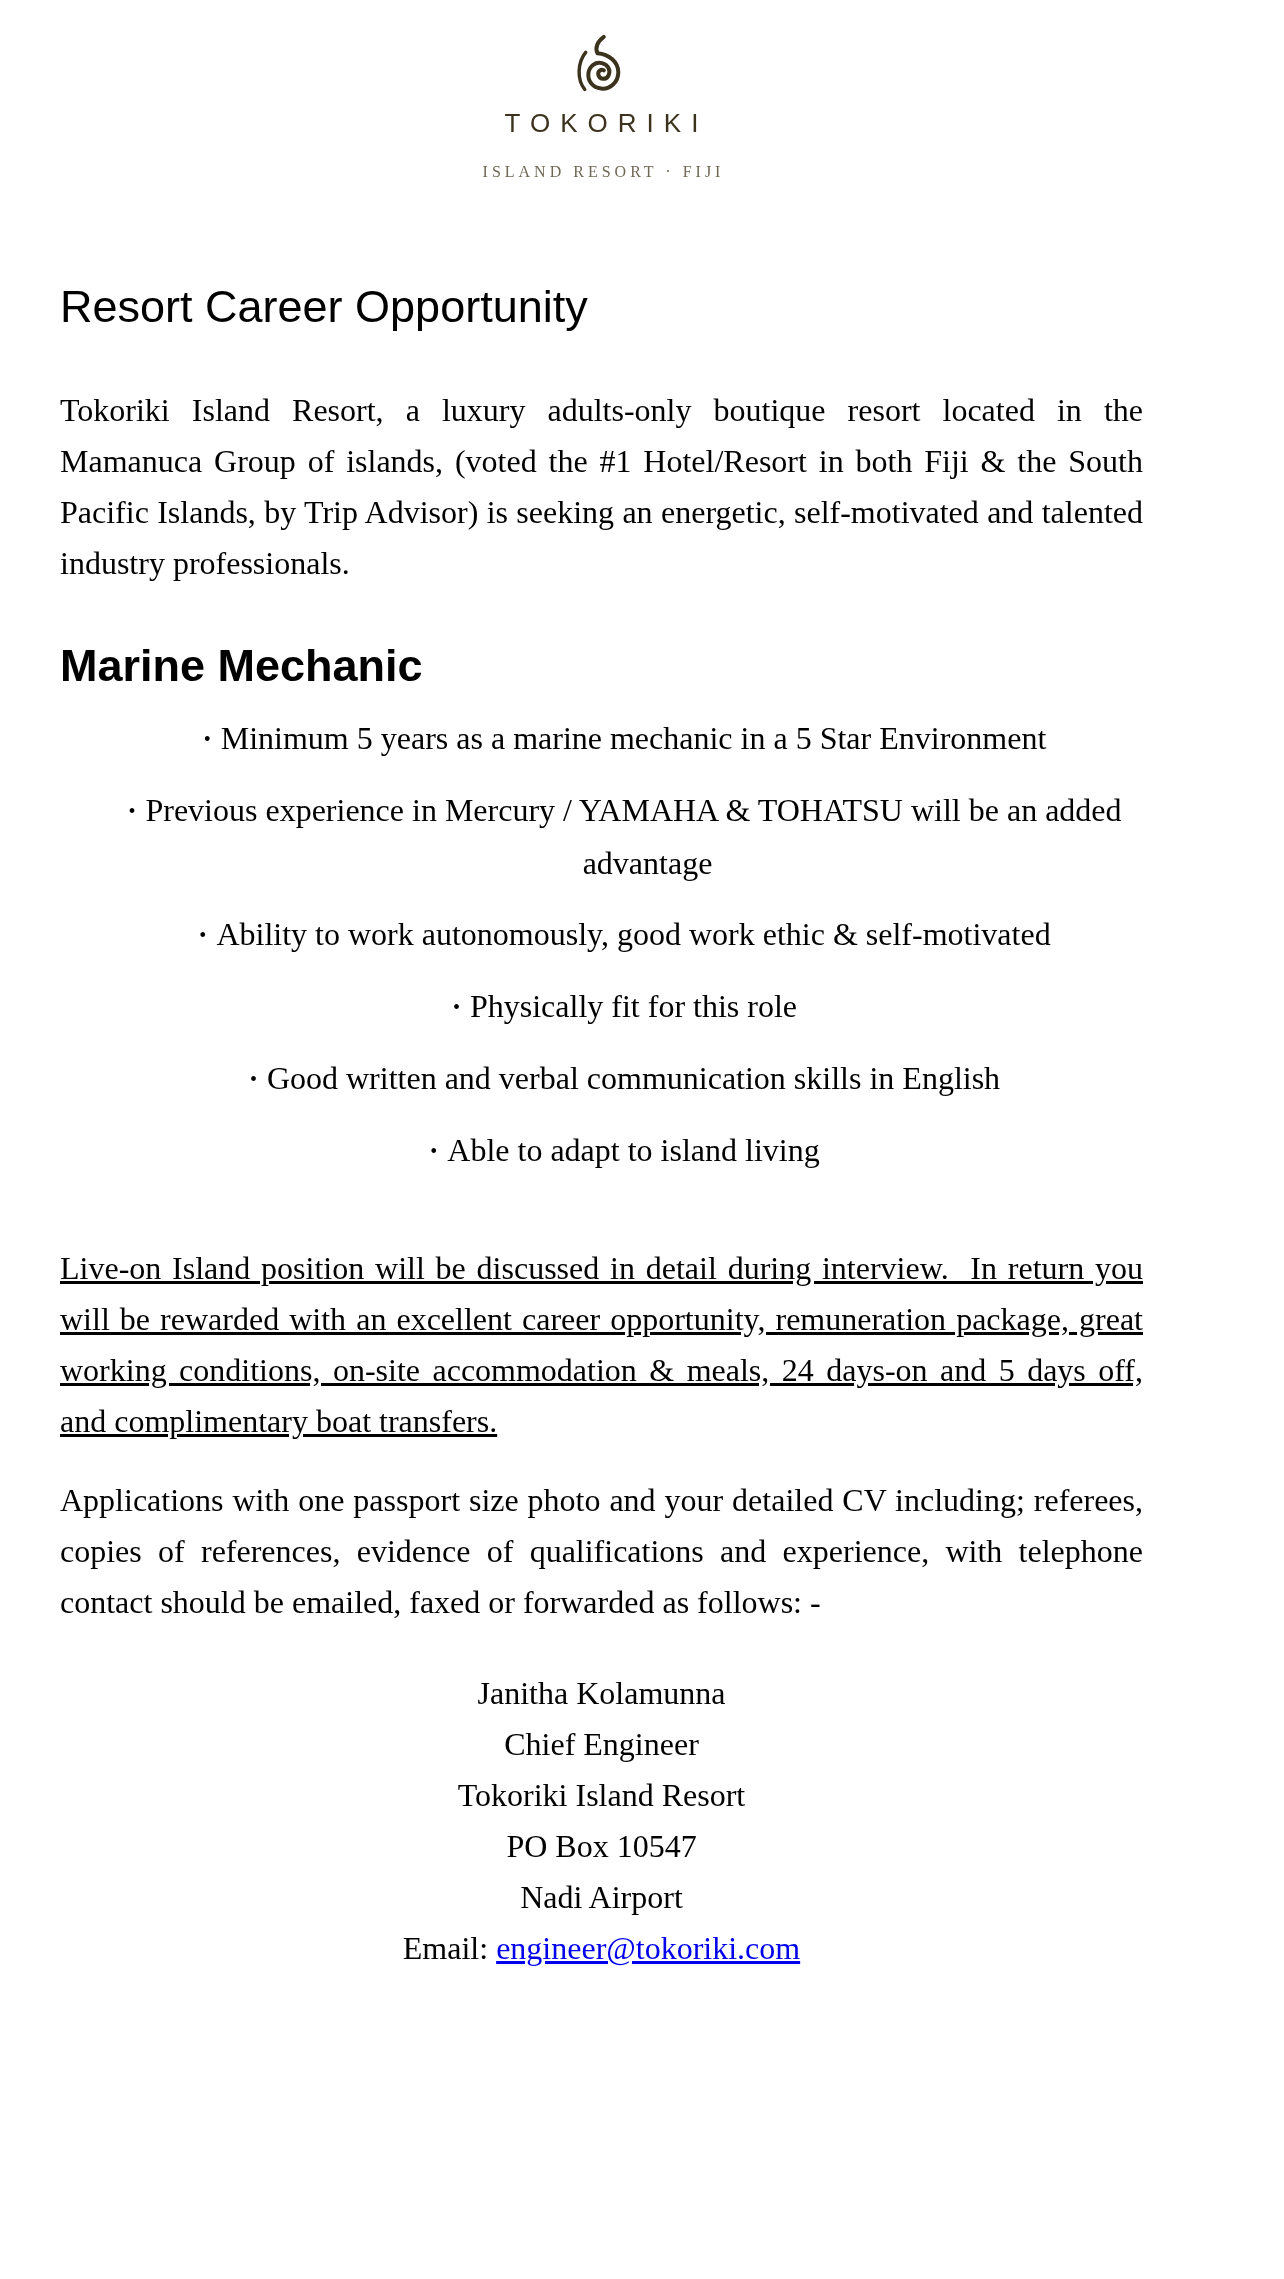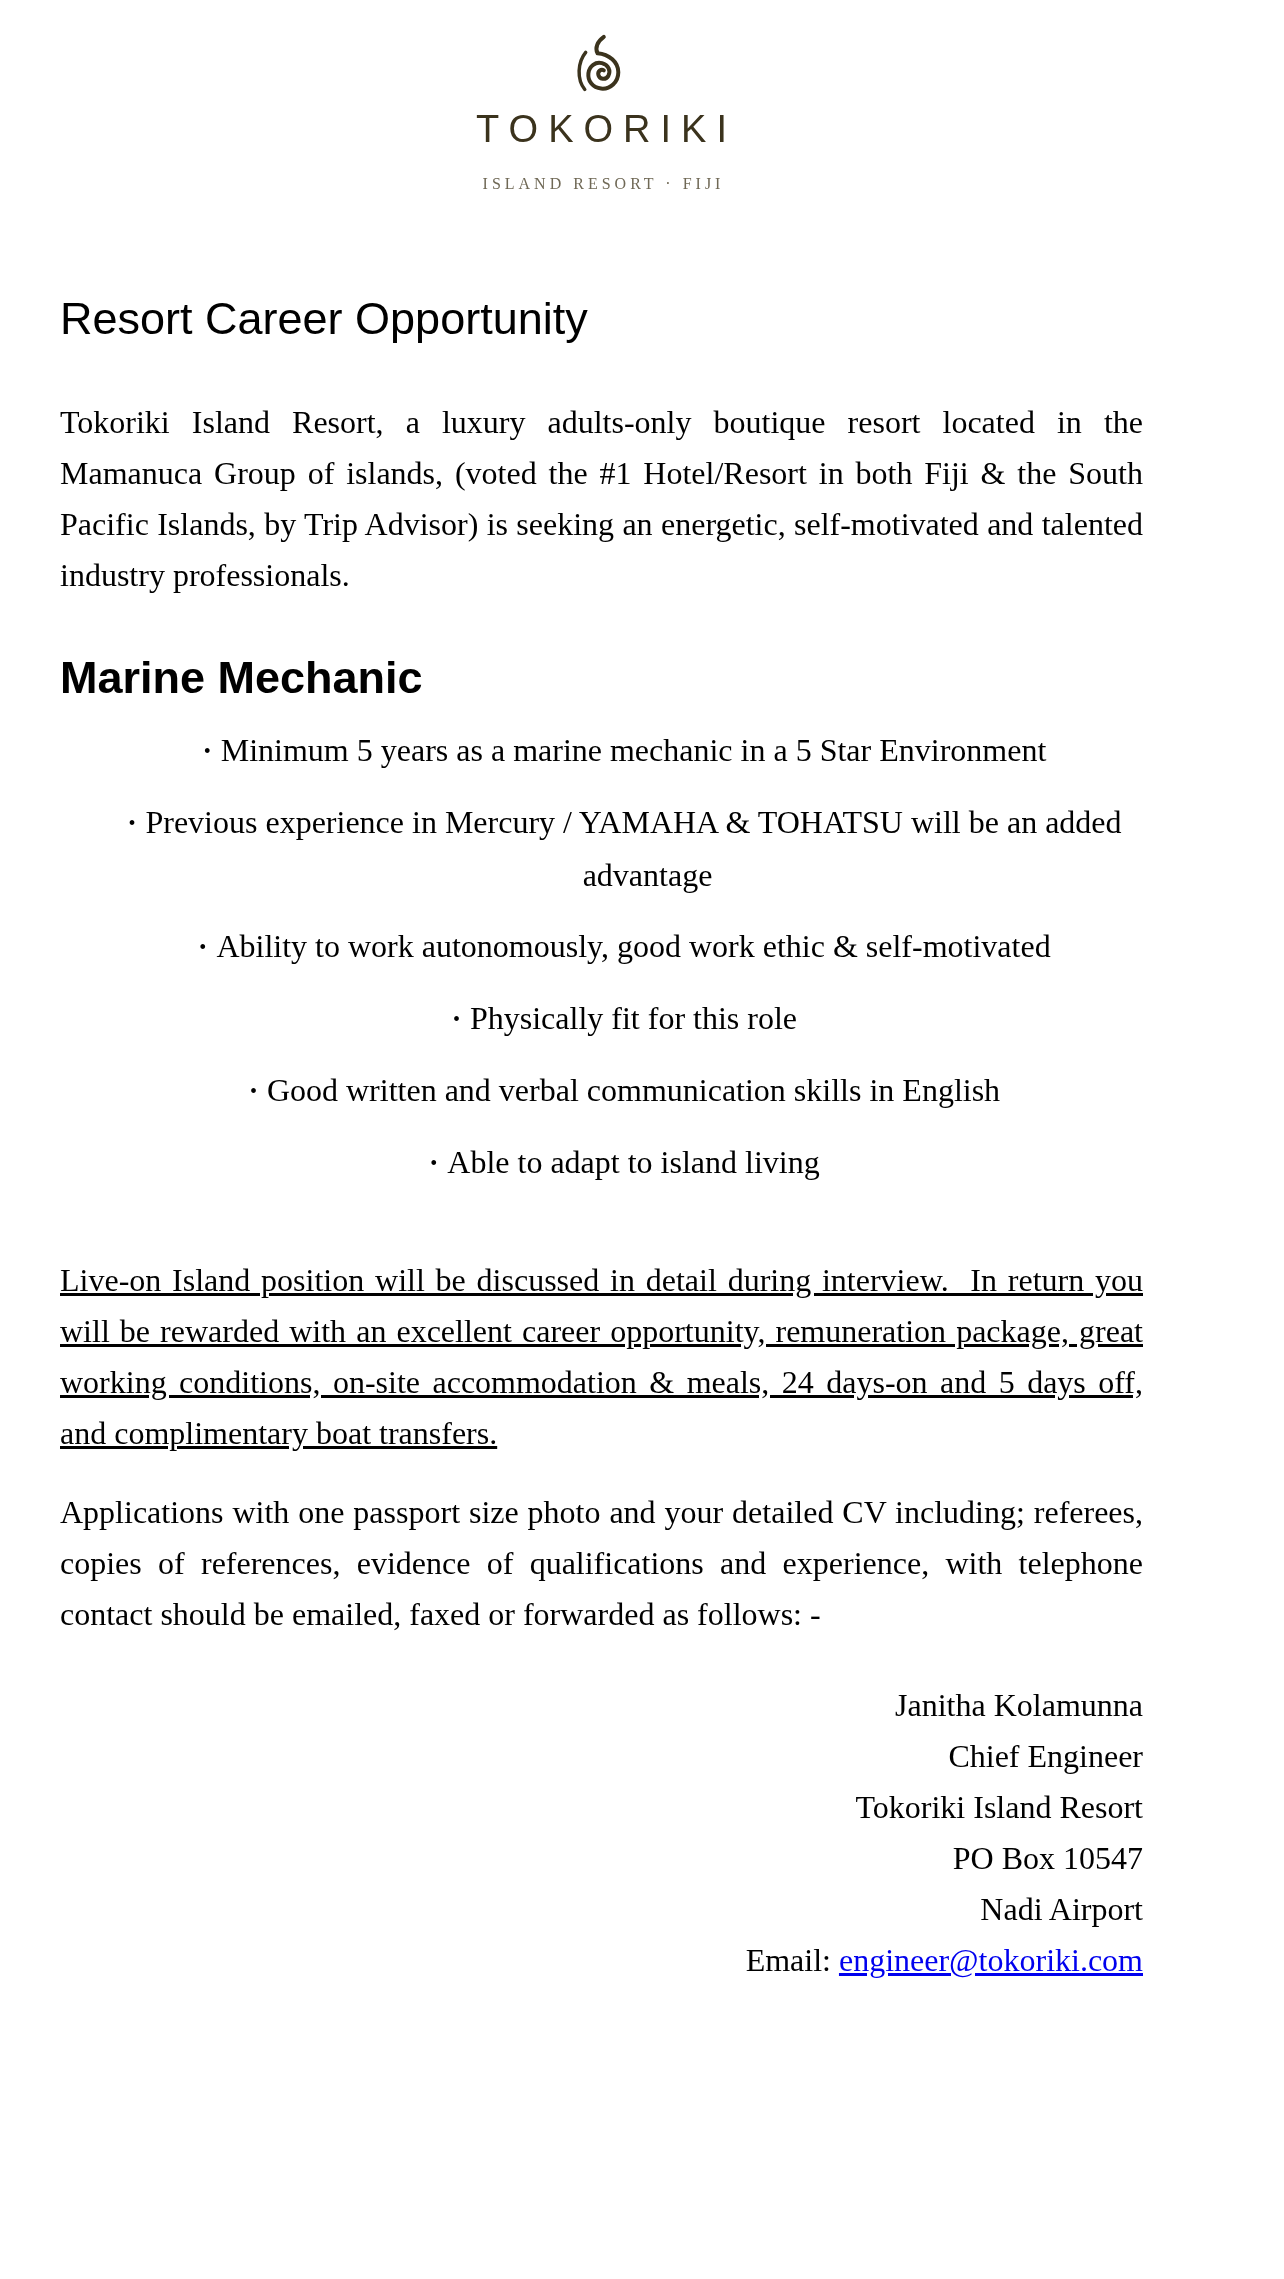--- a/index.html
+++ b/index.html
@@ -28,21 +28,21 @@
   }
   .logo-mark {
     display: block;
     margin: 0 auto;
   }
   .logo-wordmark {
     display: block;
     margin-top: 14px;
     font-family: "Liberation Sans", "DejaVu Sans", sans-serif;
     font-weight: 500;
-    font-size: 38px;
+    font-size: 26px;
     line-height: 1;
     letter-spacing: 10px;
     padding-left: 10px; 
     color: #3b331d;
   }
   .logo-tagline {
     display: block;
     margin-top: 28px;
     font-family: Liberation Serif, serif;
     font-weight: 500;
@@ -100,21 +100,21 @@
     font-size: 20px;
     margin-right: 10px;
     vertical-align: 3px;
   }
 
   
   .contact-block {
     margin-top: 40px;
     font-size: 32px;
     line-height: 51px;
-    text-align: right;
+    text-align: center;
   }
   .email-link {
     color: #0000ee;
     text-decoration: underline;
   }
 </style>
 </head>
 <body>
 
 <div class="doc">

